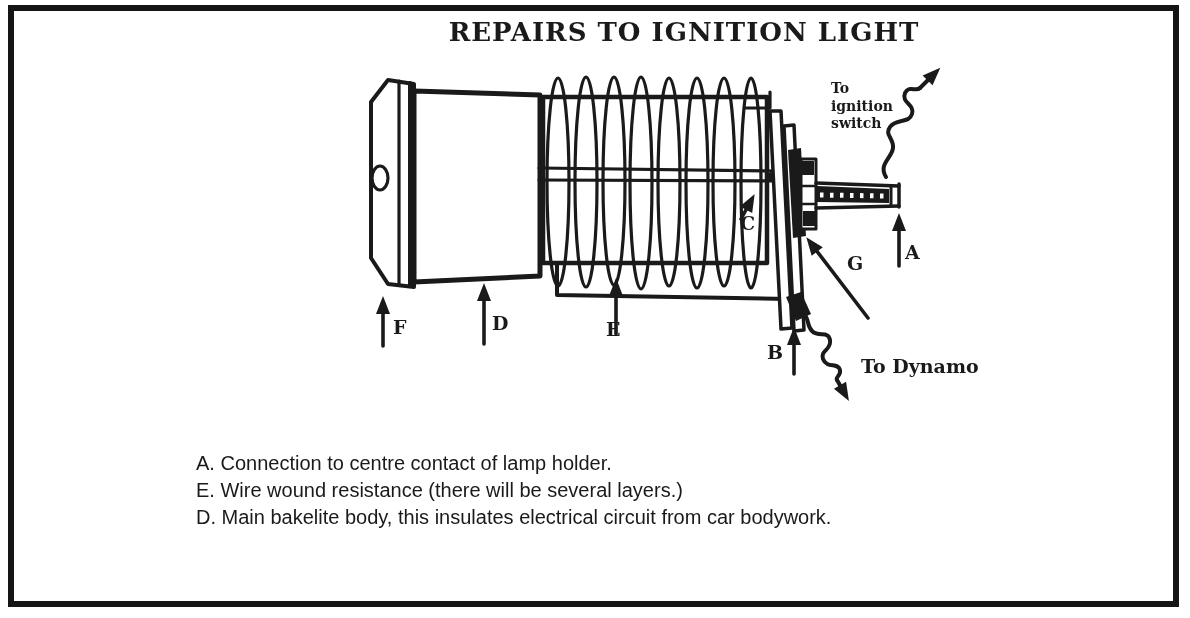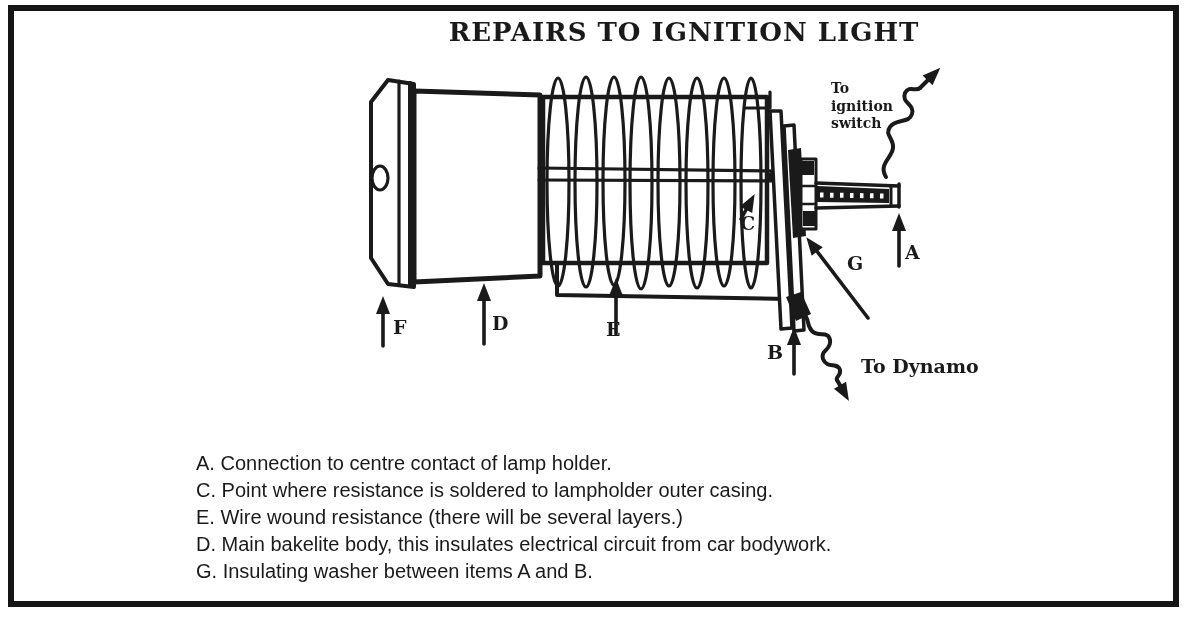--- a/index.html
+++ b/index.html
@@ -123,18 +123,16 @@
   <div class="callout" style="left:393px;top:318px">F</div>
   <div class="callout" style="left:847px;top:254px">G</div>
 
   <div class="wire-label" style="left:831px;top:80px">To
 ignition
 switch</div>
   <div class="wire-label dynamo" style="left:861px;top:355px">To Dynamo</div>
 
   <div class="legend">
     <div class="legend-line">A. Connection to centre contact of lamp holder.</div>
-    <div class="legend-line">C. Point where resistance is soldered to lampholder outer casing.</div>
     <div class="legend-line">E. Wire wound resistance (there will be several layers.)</div>
     <div class="legend-line">D. Main bakelite body, this insulates electrical circuit from car bodywork.</div>
-    <div class="legend-line">G. Insulating washer between items A and B.</div>
   </div>
 </div>
 
 </body></html>

